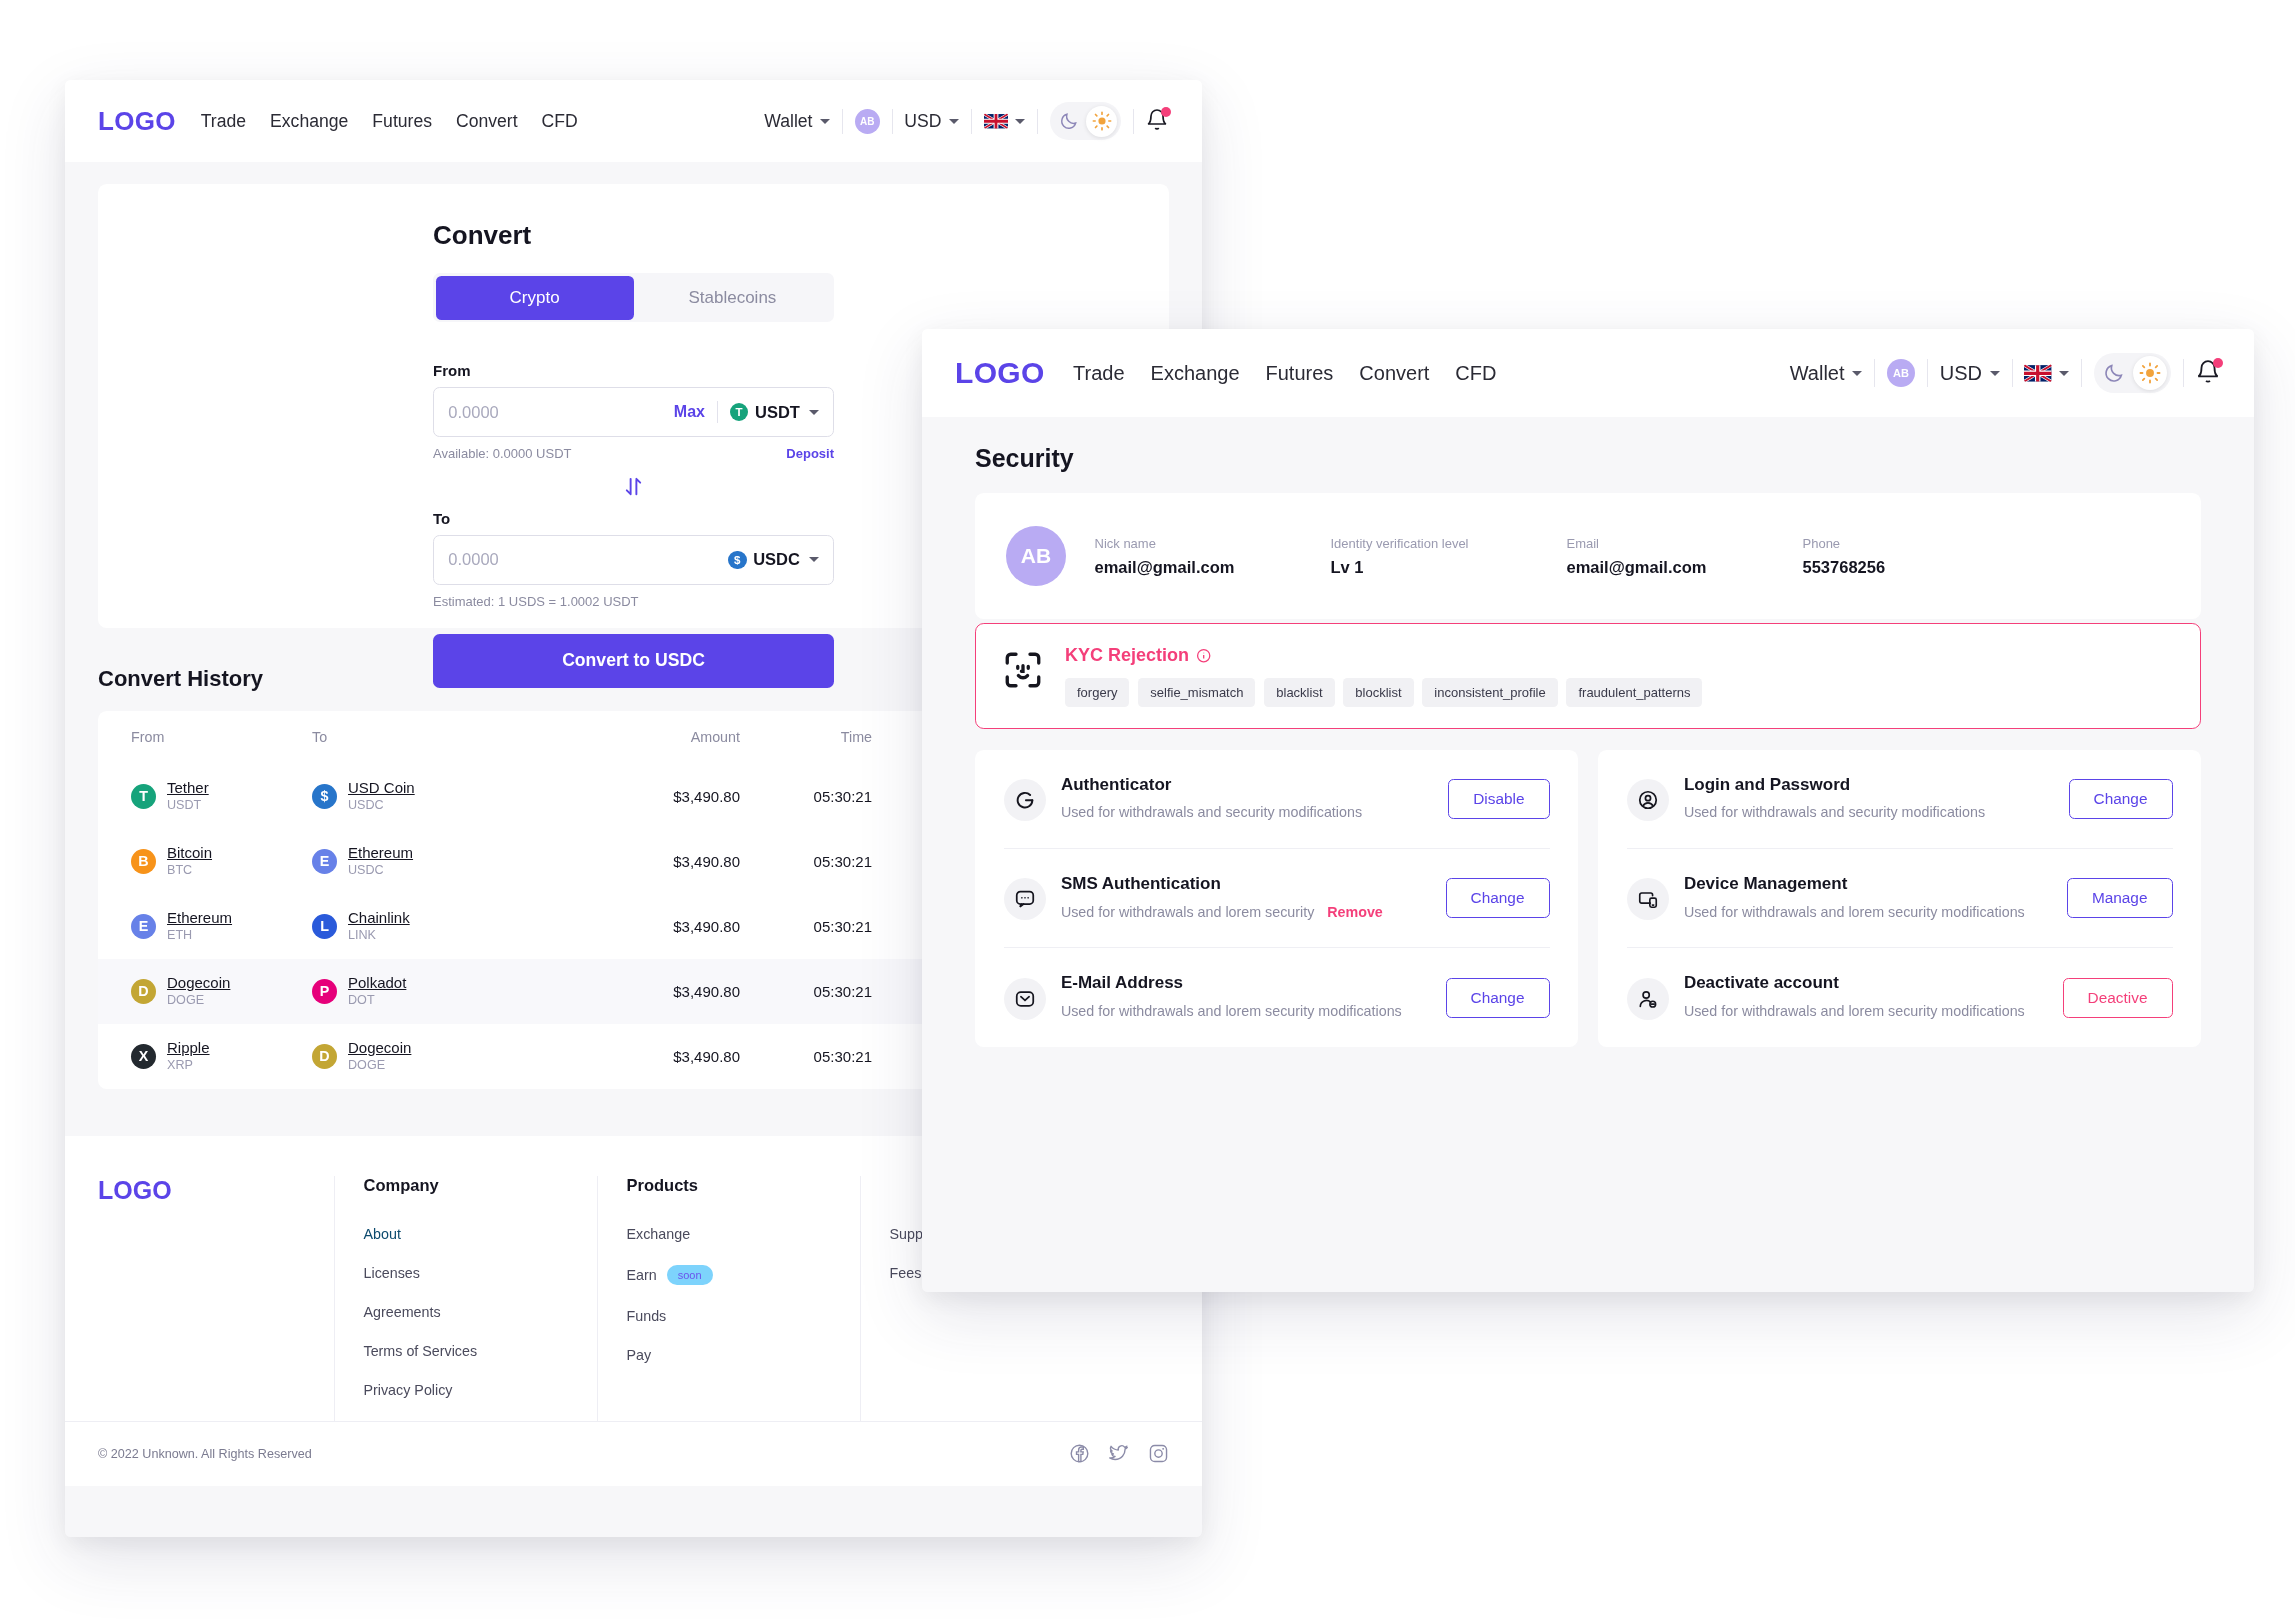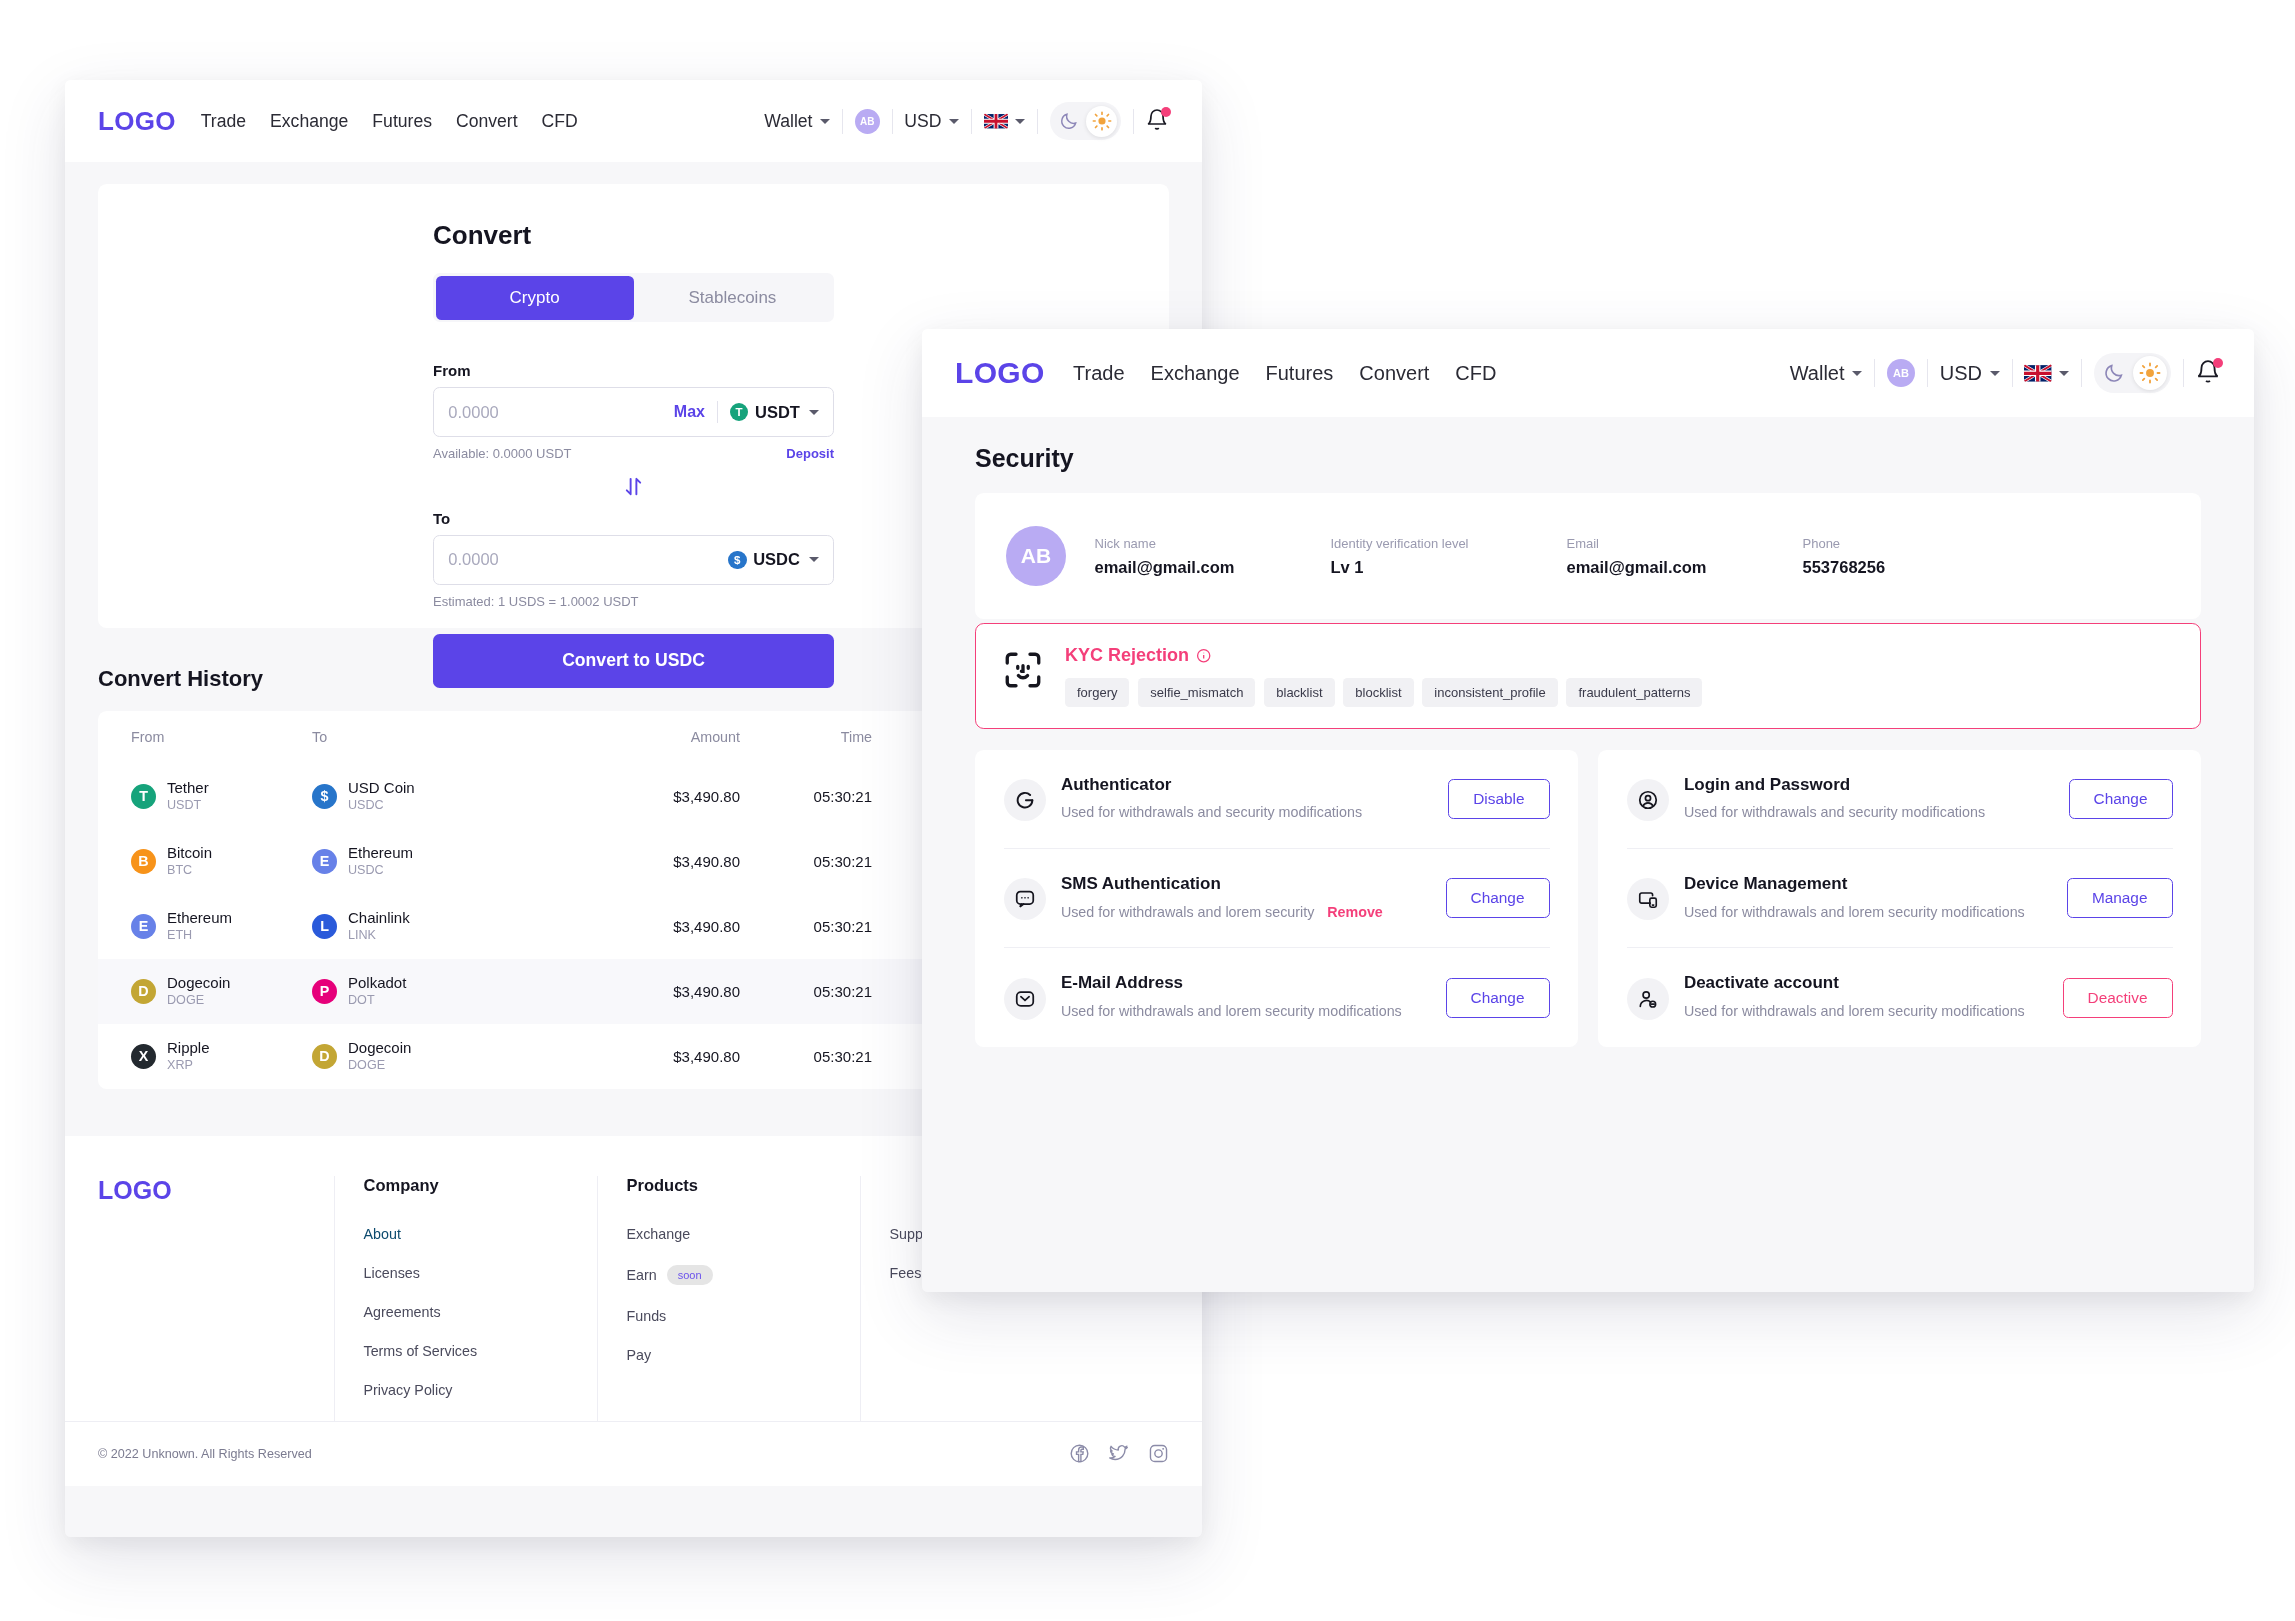--- a/index.html
+++ b/index.html
@@ -125,36 +125,36 @@
   .hhead span { font-size:14.3px; color:#8b8ba0; }
   .hbody { height: 65px; }
   .hbody.alt { background:#f8f8fb; }
   .c-from { width: 181px; display:flex; align-items:center; gap:11px; }
   .c-to   { width: 274px; display:flex; align-items:center; gap:11px; }
   .c-amt  { width: 154px; text-align:right; }
   .c-time { width: 132px; text-align:right; }
   .hhead .c-amt, .hhead .c-time { text-align:right; }
   .coin-ico { width:25px; height:25px; border-radius:50%; display:flex;align-items:center;justify-content:center;
               color:#fff; font-size:14.3px; font-weight:700; flex:none;}
-  .coin-name { font-size:15px; color:#151521; font-weight:500; line-height:1.25; }
+  .coin-name { font-size:15px; color:#151521; font-weight:500; line-height:1.25;text-decoration:underline; }
   .coin-sym { font-size:12.6px; color:#9a9ab0; line-height:1.25; }
   .amt { font-size:15px; color:#151521; font-weight:400; }
   .time { font-size:15px; color:#151521; }
 
   
   .footer { background:#fff; margin-top: 47px; padding: 40px 0 0 0; }
   .fcols { display:flex; padding: 0 33px; min-height: 241px; }
   .fcol { padding-right: 22px; }
   .fcol.brand { width: 236px; }
   .fcol.links { width: 263px; border-left:0.5px solid #eeeef4; padding-left: 28.5px; }
   .flogo { color:#5b44e8; font-size:25px; font-weight:800; }
   .fhead { font-size:16.5px; font-weight:700; color:#151521; margin-bottom: 31px; }
   .flink { font-size:14.3px; color:#4a4a5c; margin-bottom: 23px; display:flex; align-items:center; gap:10px;}
   .flink.active { color:#0c4a6e;text-align:right; }
-  .soon { background:#e5e5e5; color:#6b52ec; font-size:11px; padding: 4.4px 11px; border-radius: 548px;}
+  .soon { background:#7dd3fc; color:#6b52ec; font-size:11px; padding: 4.4px 11px; border-radius: 548px;}
   .fbar { border-top:0.5px solid #eeeef4; height: 65px; display:flex; align-items:center;
           padding: 0 33px; }
   .copy { font-size:12.6px; color:#7b7b90; }
   .socials { margin-left:auto; display:flex; gap:18.7px; }
 
   
   .sec-body { padding: 27.4px 53px 0 53px; }
   .sec-title { font-size:25px; font-weight:700; color:#151521; margin-bottom: 20px; }
   .profile-card {
     background:#fff; border-radius:8.8px; height: 126px; display:flex; align-items:center;

